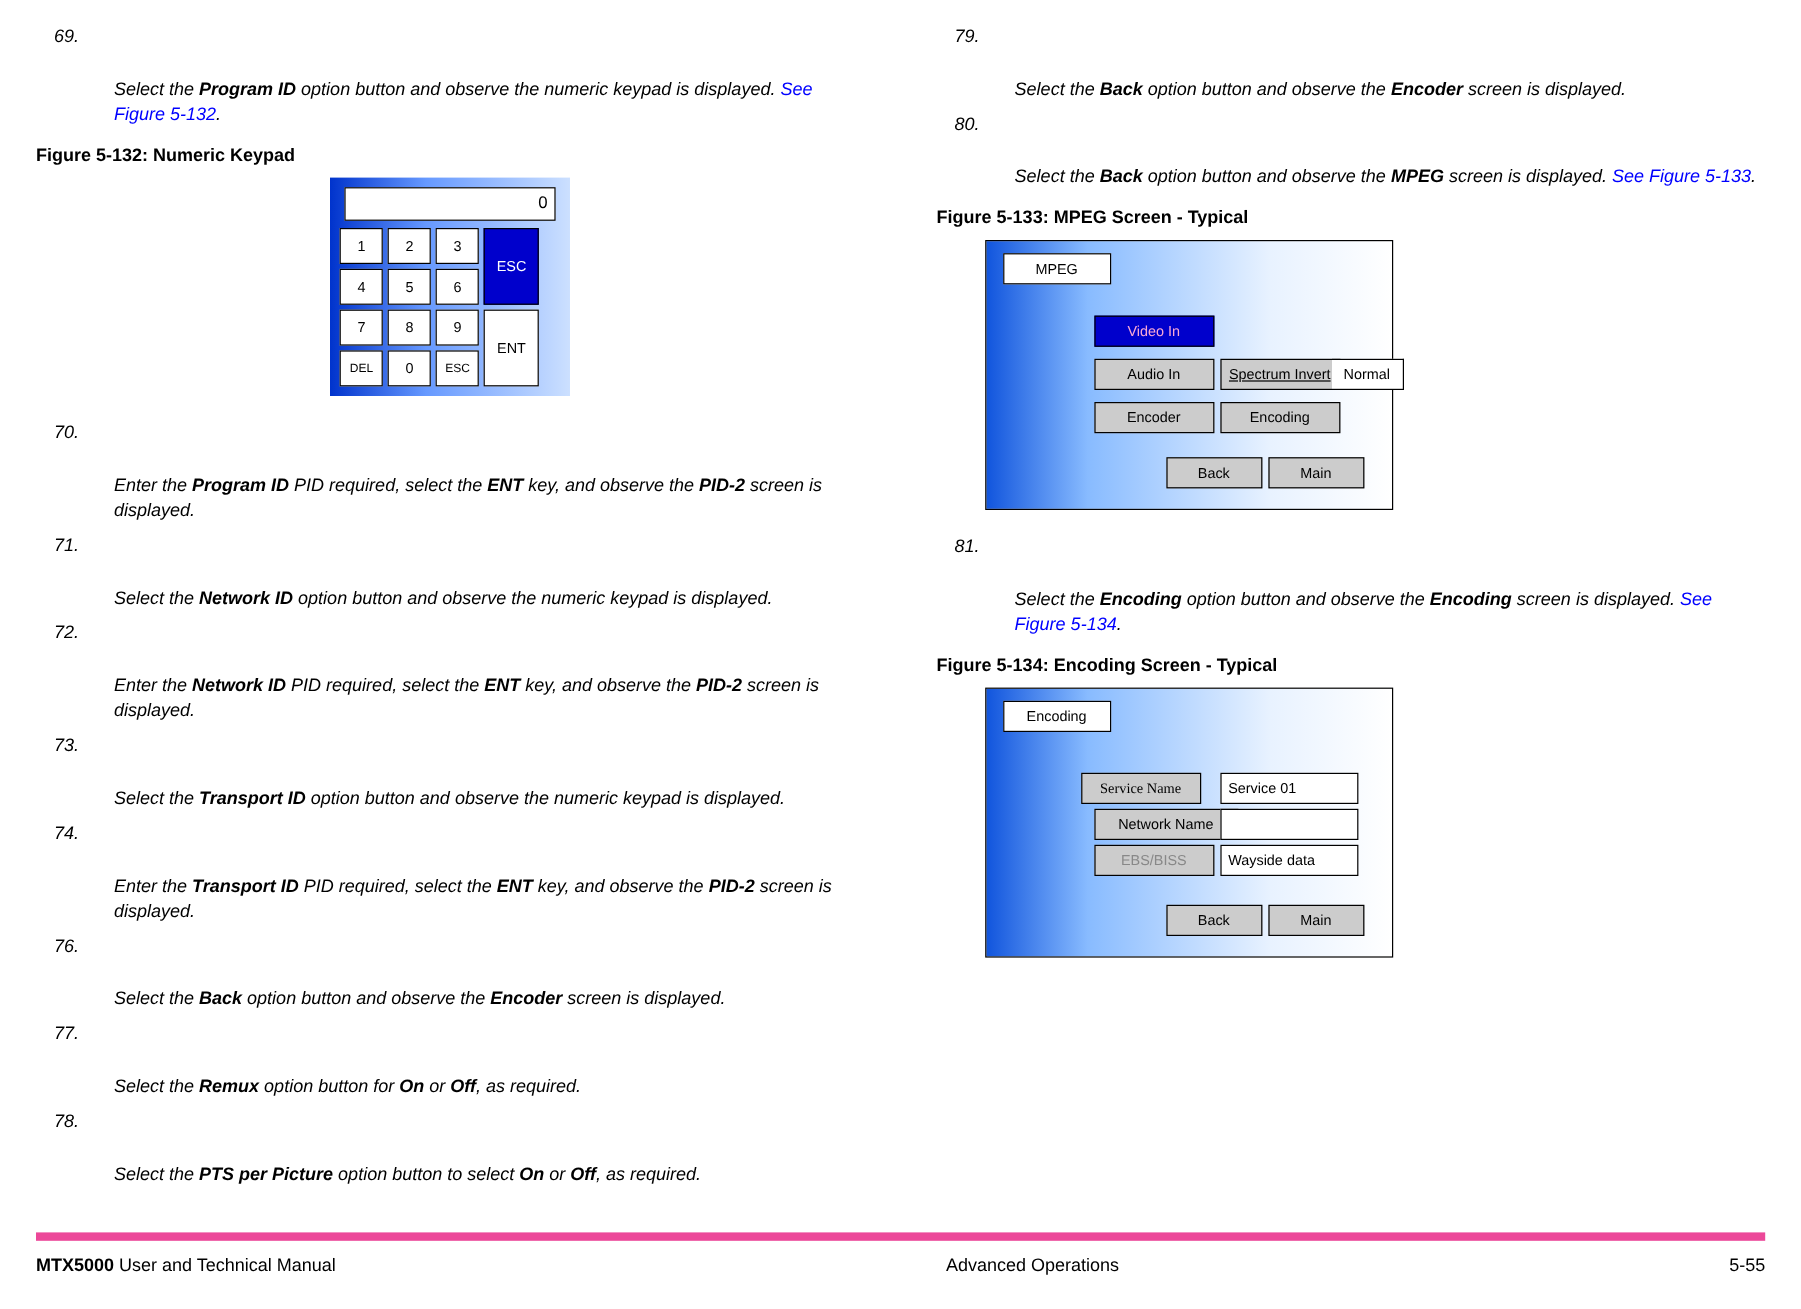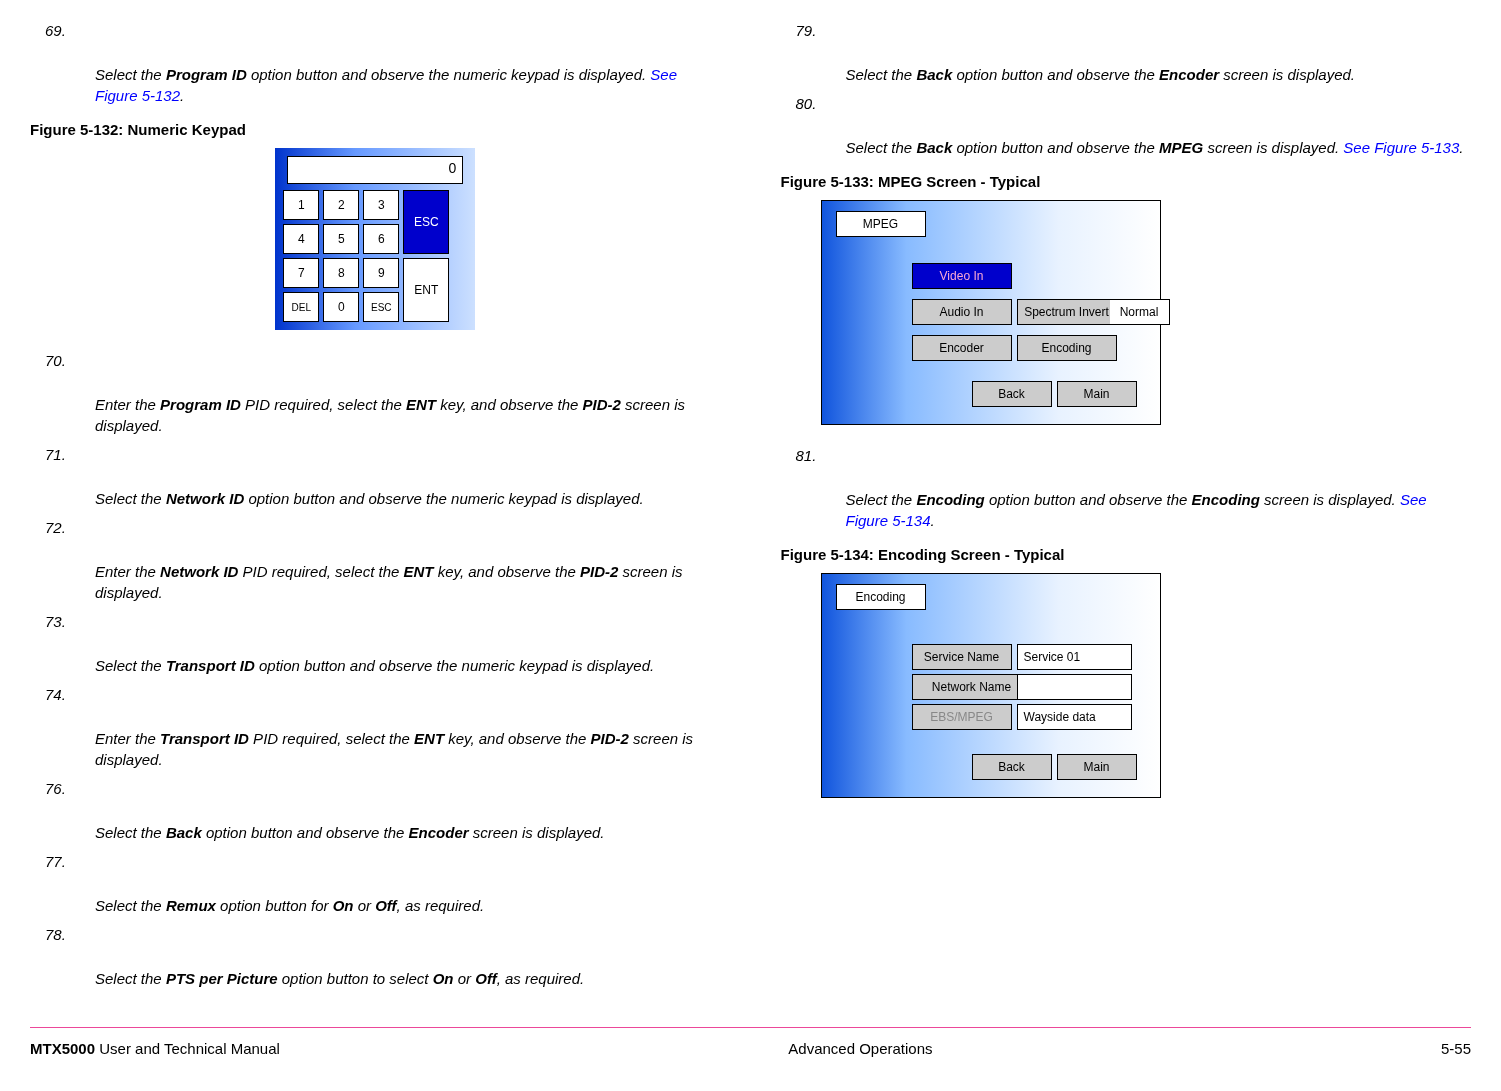--- a/index.html
+++ b/index.html
@@ -128,21 +128,21 @@
     align-items: center;
     justify-content: center;
     font-size: 12px;
     padding: 0 4px;
     white-space: nowrap;
   }
   .opt-white { background: #fff; }
   .opt-blue { background: #0000cc; color: #f9a8d4; }
   .opt-dim { color: #888; }
 
-  .footer-line { border-top: 1px solid #ec4899; margin-top: 20px; padding-top: 12px; display: flex; justify-content: space-between; font-size: 15px; }
+  .footer-line { border-top: 7px solid #ec4899; margin-top: 20px; padding-top: 12px; display: flex; justify-content: space-between; font-size: 15px; }
 </style>
 </head>
 <body>
 
 <div class="columns">
 
   <div class="col">
 
     <ol class="steps">
       <li>
@@ -227,44 +227,44 @@
         <span class="txt"><span>Select the </span><span class="bold">Back</span><span> option button and observe the </span><span class="bold">MPEG</span><span> screen is displayed.  </span><span class="link">See Figure 5-133</span><span>.</span></span>
       </li>
     </ol>
 
     <div class="figcap">Figure 5-133:   MPEG Screen - Typical</div>
 
     <div class="screen-panel">
       <div class="tab-label">MPEG</div>
       <div class="opt-btn opt-blue" style="top:62px;left:90px;width:100px;">Video In</div>
       <div class="opt-btn" style="top:98px;left:90px;width:100px;">Audio In</div>
-      <div class="opt-btn" style="top:98px;left:195px;width:100px;">Spectrum Invert</div>
+      <div class="opt-btn" style="top:98px;left:195px;width:100px;text-decoration:underline;">Spectrum Invert</div>
       <div class="opt-btn opt-white" style="top:98px;left:288px;width:60px;border-left:none;">Normal</div>
       <div class="opt-btn" style="top:134px;left:90px;width:100px;">Encoder</div>
       <div class="opt-btn" style="top:134px;left:195px;width:100px;">Encoding</div>
       <div class="opt-btn" style="top:180px;left:150px;width:80px;">Back</div>
       <div class="opt-btn" style="top:180px;left:235px;width:80px;">Main</div>
     </div>
 
     <ol class="steps">
       <li>
         <span class="num">81.</span>
         <span class="txt"><span>Select the </span><span class="bold">Encoding</span><span> option button and observe the </span><span class="bold">Encoding</span><span> screen is displayed.  </span><span class="link">See Figure 5-134</span><span>.</span></span>
       </li>
     </ol>
 
     <div class="figcap">Figure 5-134:   Encoding Screen - Typical</div>
 
     <div class="screen-panel">
       <div class="tab-label">Encoding</div>
-      <div class="opt-btn" style="top:70px;left:90px;width:100px;">Service Name</div>
+      <div class="opt-btn" style="top:70px;left:79px;width:100px;font-family:Liberation Serif, serif;">Service Name</div>
       <div class="opt-btn opt-white" style="top:70px;left:195px;width:115px;justify-content:flex-start;padding-left:6px;">Service 01</div>
       <div class="opt-btn" style="top:100px;left:90px;width:120px;">Network Name</div>
       <div class="opt-btn opt-white" style="top:100px;left:195px;width:115px;"></div>
-      <div class="opt-btn opt-dim" style="top:130px;left:90px;width:100px;">EBS/MPEG</div>
+      <div class="opt-btn opt-dim" style="top:130px;left:90px;width:100px;">EBS/BISS</div>
       <div class="opt-btn opt-white" style="top:130px;left:195px;width:115px;justify-content:flex-start;padding-left:6px;">Wayside data</div>
       <div class="opt-btn" style="top:180px;left:150px;width:80px;">Back</div>
       <div class="opt-btn" style="top:180px;left:235px;width:80px;">Main</div>
     </div>
 
   </div>
 </div>
 
 <div class="footer-line">
   <div><span class="bold">MTX5000</span><span> User and Technical Manual</span></div>

